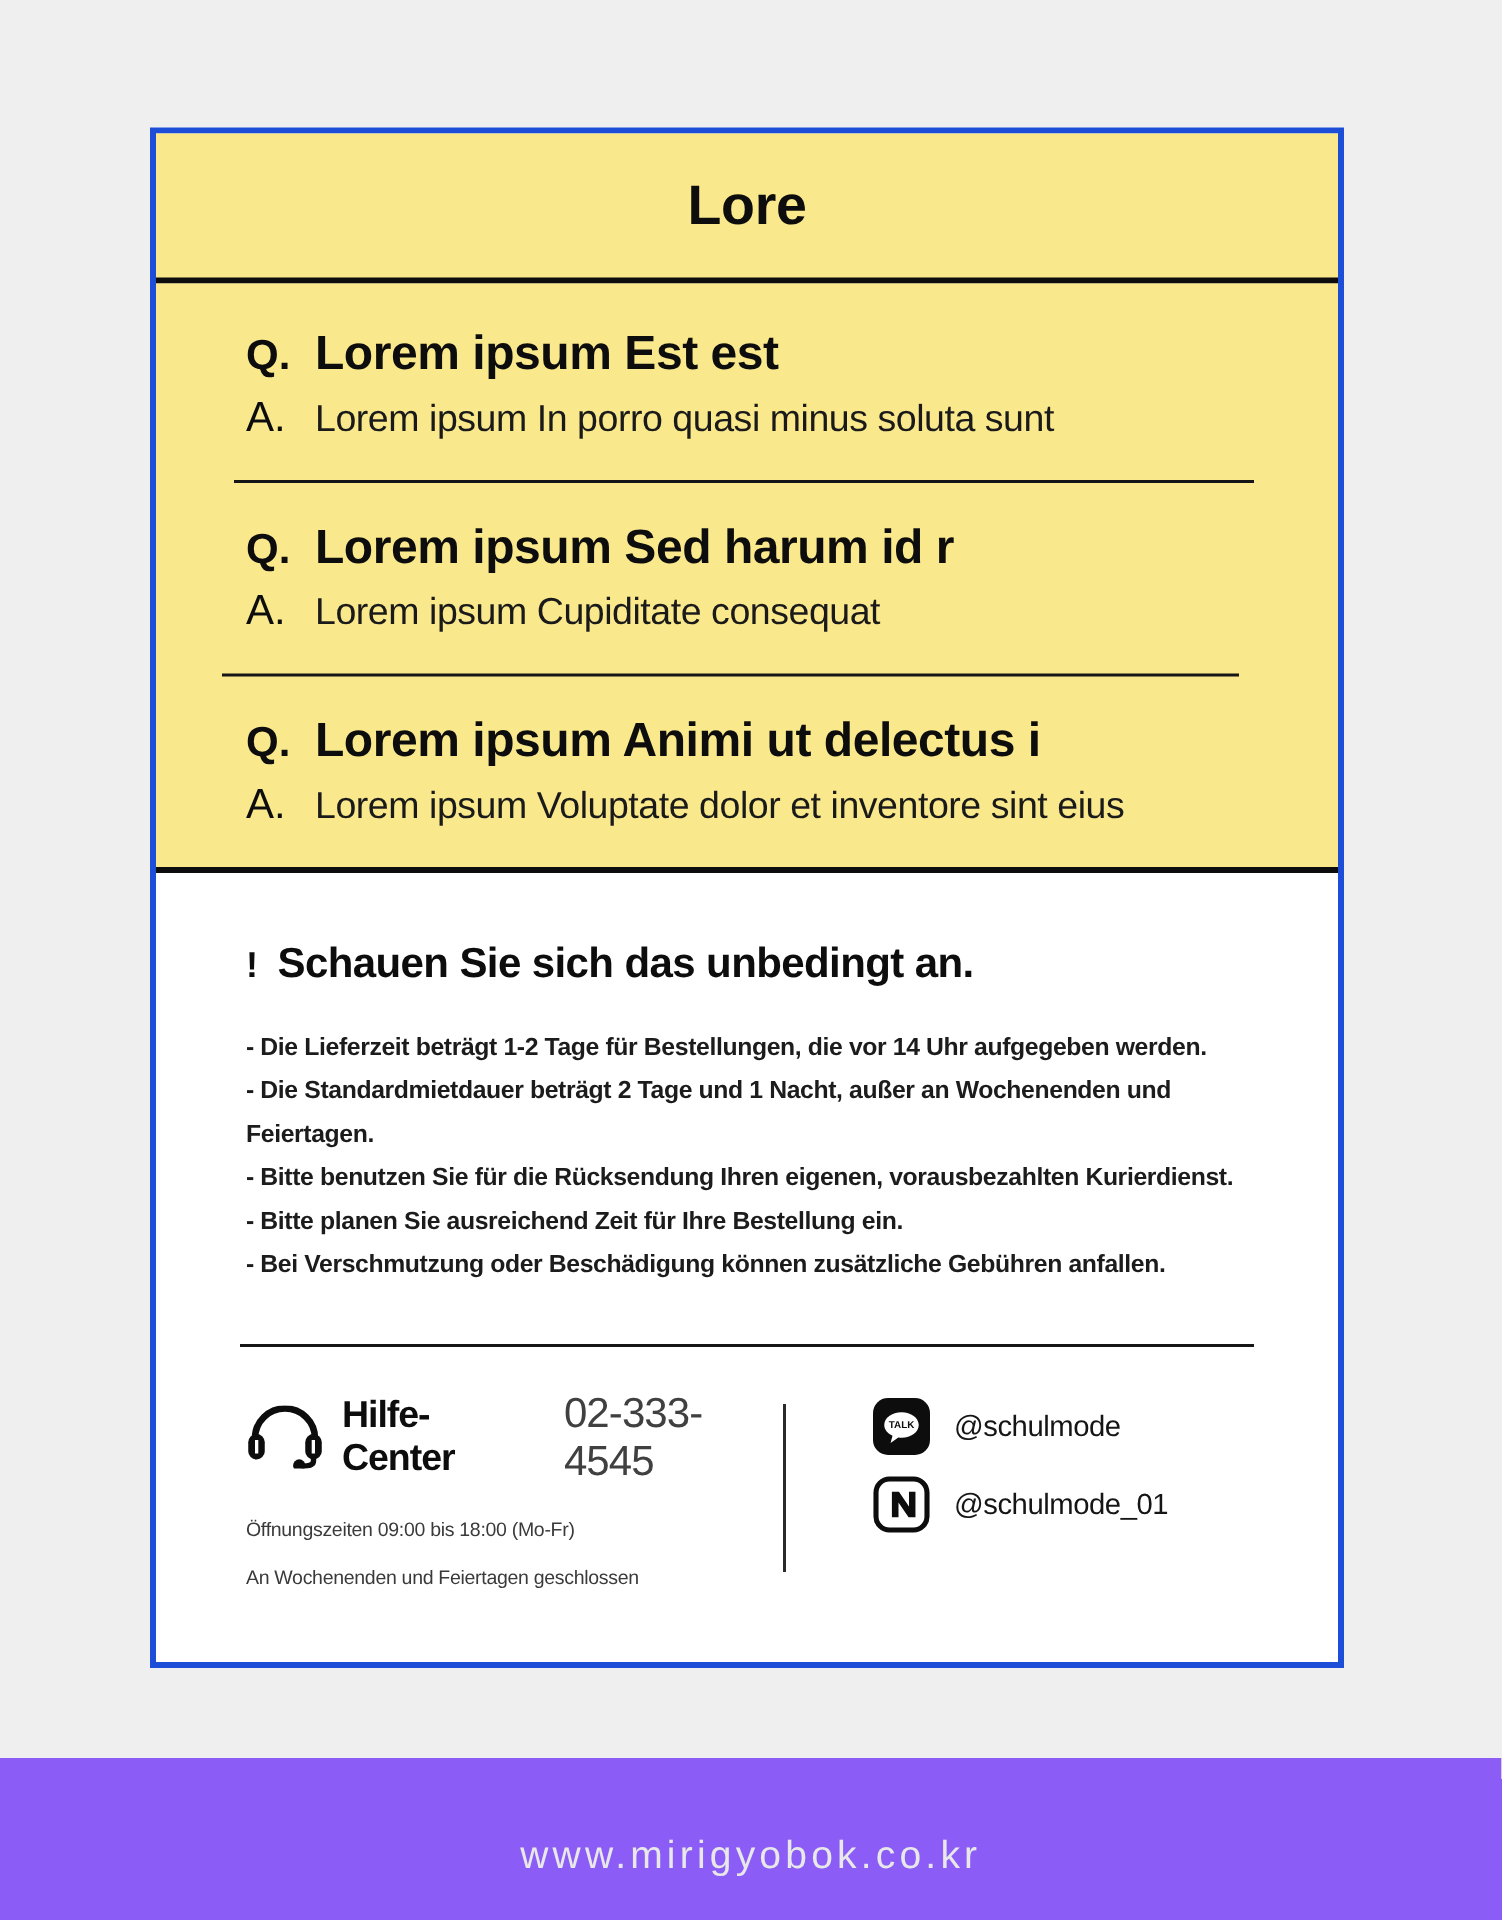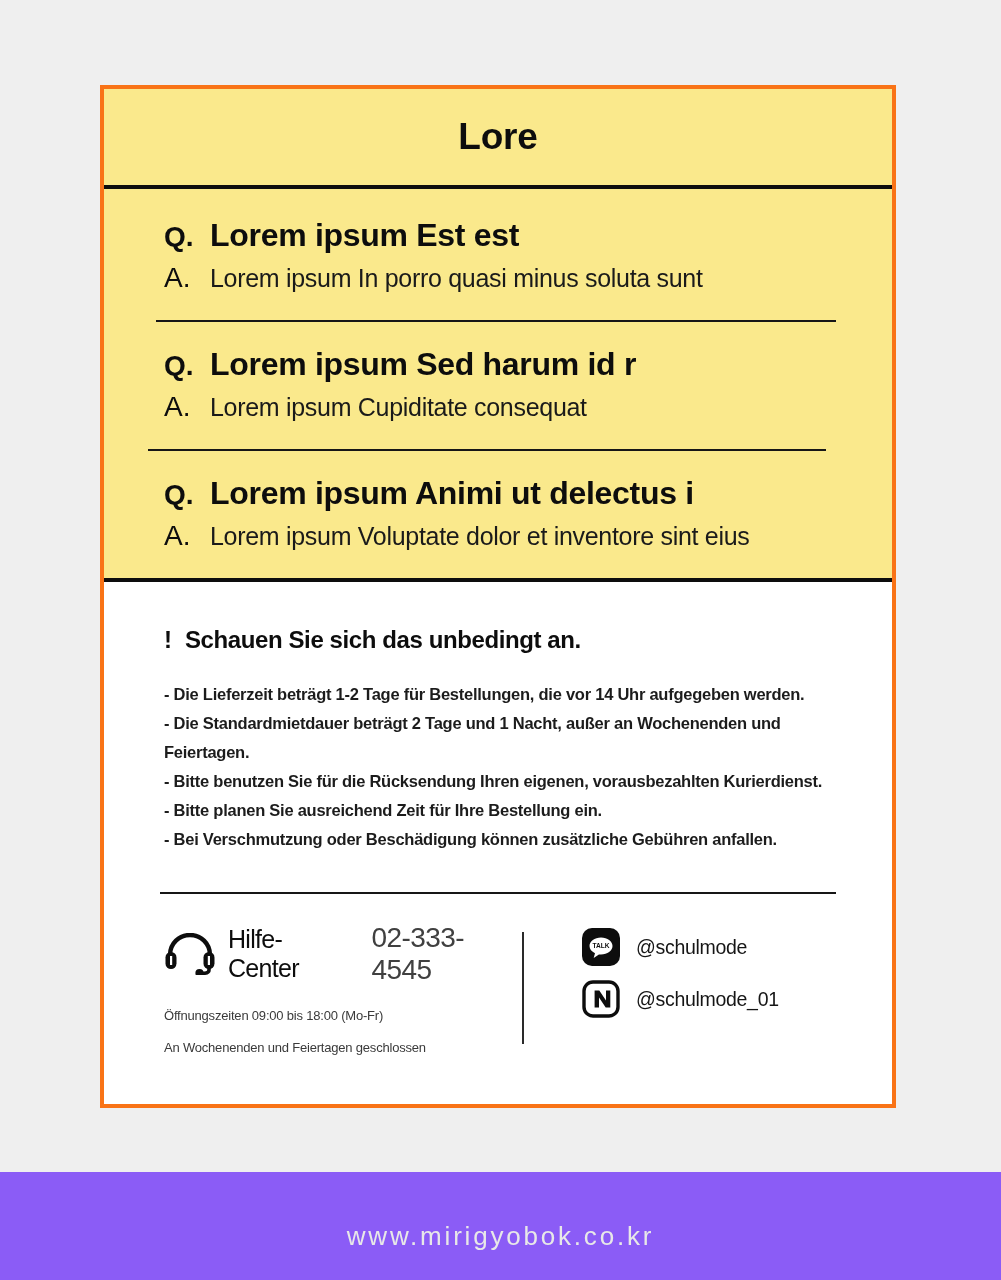--- a/index.html
+++ b/index.html
@@ -16,21 +16,21 @@
     position: relative;
   }
 
   
   .card {
     position: absolute;
     left: 100px;
     top: 85px;
     width: 796px;
     box-sizing: border-box;
-    border: 4px solid #f97316;
+    border: 4px solid #1d4ed8;
     background: #ffffff;
   }
 
   
   .card-header {
     background: #fae98c;
     border-bottom: 4px solid #0d0d0d;
     height: 96px;
     display: flex;
     align-items: center;
@@ -98,21 +98,21 @@
     padding-left: 60px;
     margin-bottom: 26px;
   }
   .notice-bang {
     font-size: 24px;
     font-weight: bold;
     color: #0d0d0d;
     margin-right: 13px;
   }
   .notice-title {
-    font-size: 24px;
+    font-size: 28px;
     font-weight: bold;
     letter-spacing: -0.4px;
     color: #0d0d0d;
   }
   .notice-list {
     padding: 0 56px 0 60px;
     font-weight: bold;
   }
   .notice-line {
     font-size: 16.5px;
@@ -144,21 +144,21 @@
   }
   .headset-icon {
     width: 56px;
     height: 42px;
     flex: none;
     margin-right: 8px;
     display: block;
   }
   .help-label {
     font-size: 25px;
-    font-weight: normal;
+    font-weight: bold;
     letter-spacing: -0.7px;
     color: #0d0d0d;
   }
   .help-phone {
     font-size: 28px;
     font-weight: normal;
     letter-spacing: -0.6px;
     color: #404040;
     margin-left: 20px;
   }

